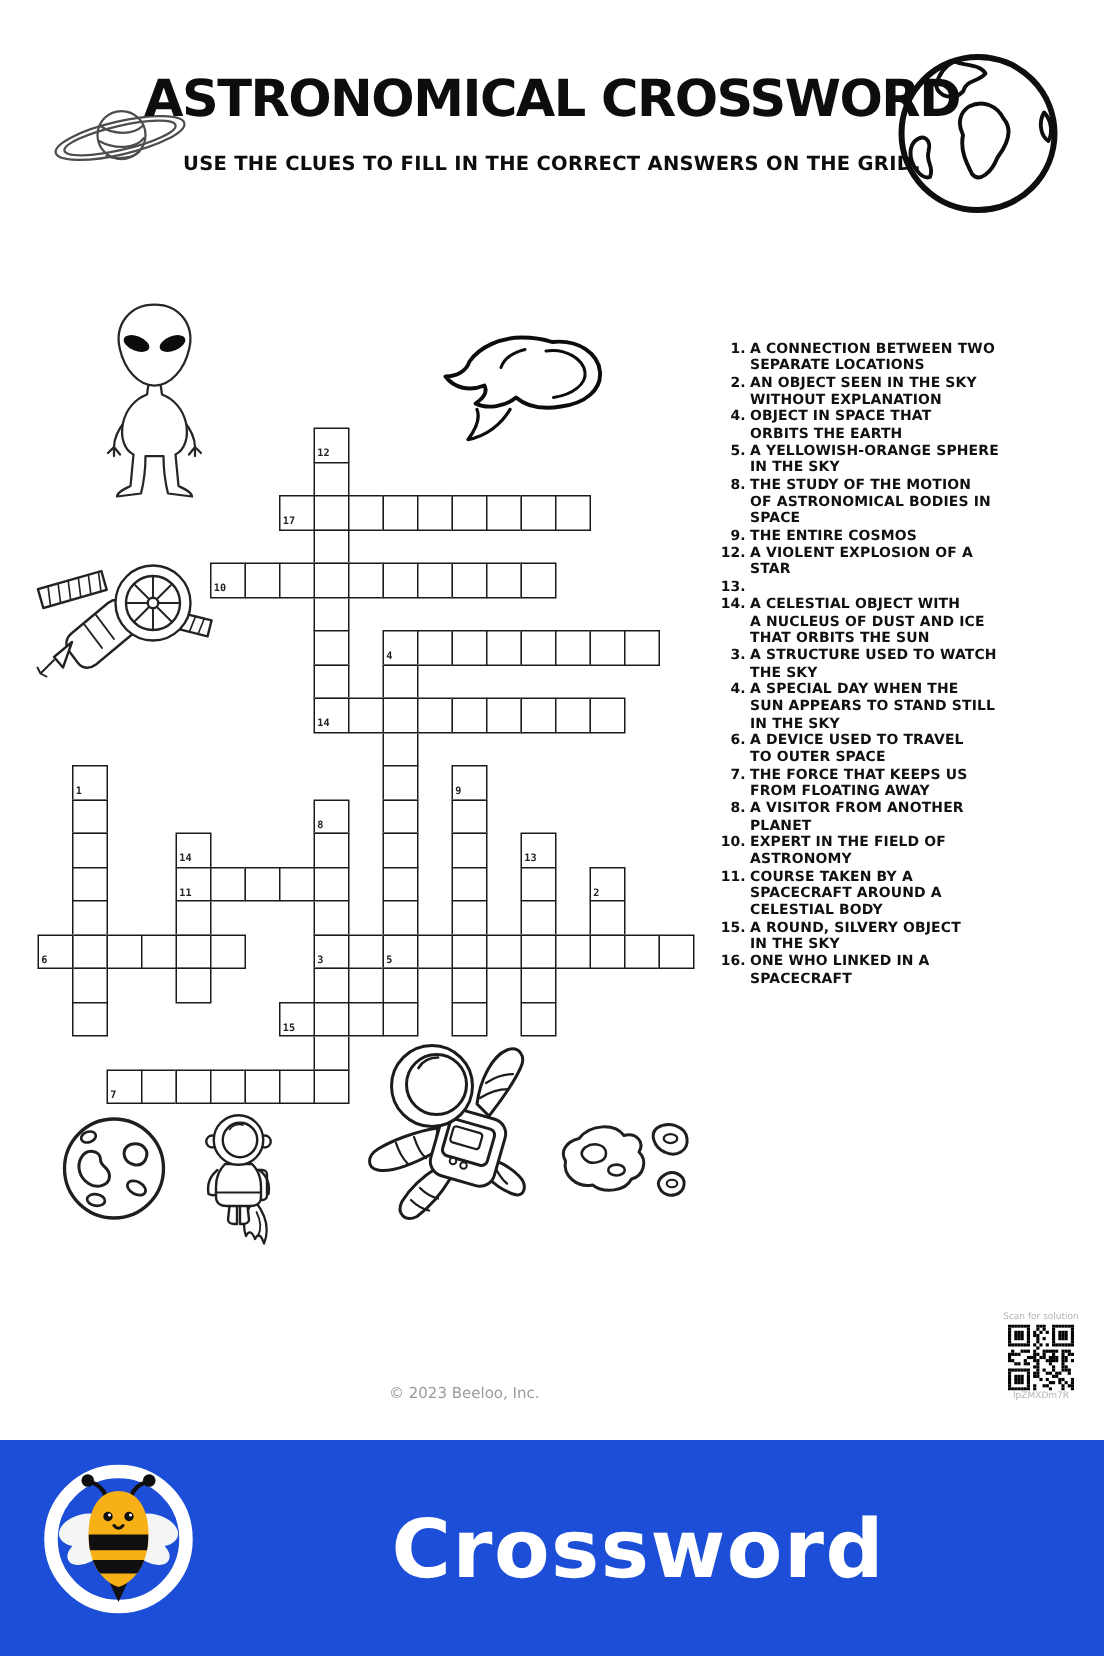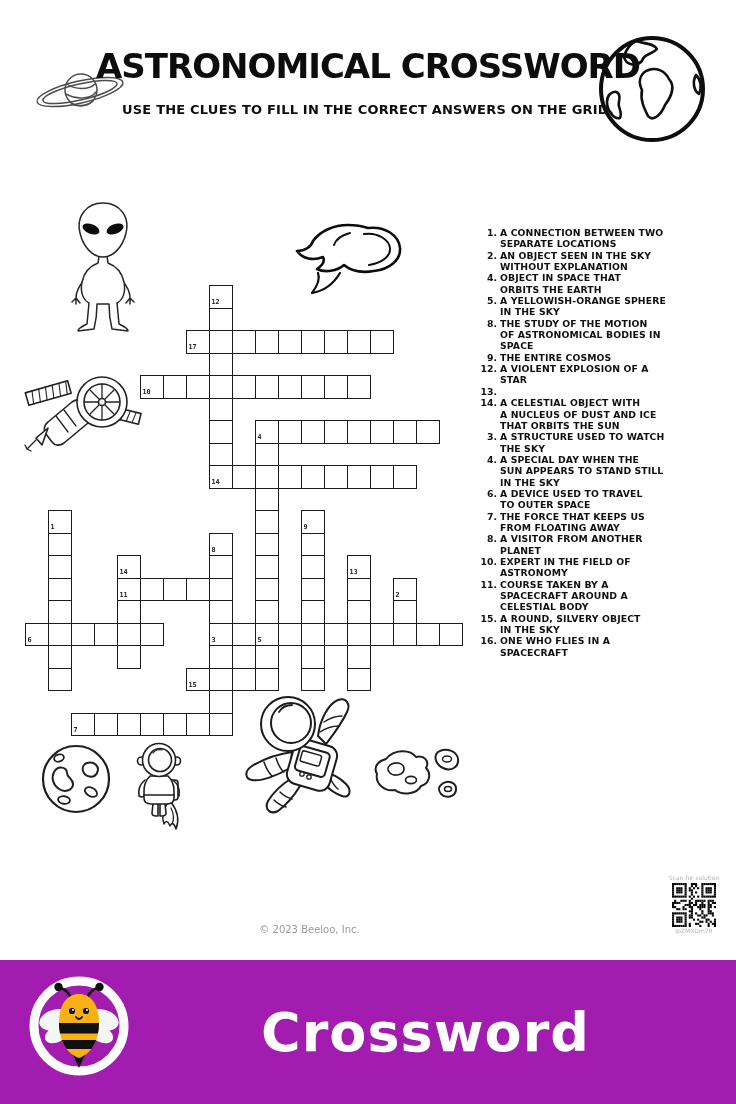--- a/index.html
+++ b/index.html
@@ -350,21 +350,21 @@
 SPACECRAFT AROUND A
 CELESTIAL BODY</span>
         </li>
         <li class="clue-item">
           <span class="cnum">15.</span>
           <span class="ctext">A ROUND, SILVERY OBJECT
 IN THE SKY</span>
         </li>
         <li class="clue-item">
           <span class="cnum">16.</span>
-          <span class="ctext">ONE WHO FLIES IN A
+          <span class="ctext">ONE WHO LINKED IN A
 SPACECRAFT</span>
         </li>
       </ol>
   </div>
 
   <svg class="abs" style="left:34px;top:743px" width="86" height="72" viewBox="0 0 86 72">
     <g stroke="#1f1f1f" fill="#fff" stroke-width="2.2" stroke-linejoin="round">
       <circle cx="42" cy="36" r="33"></circle>
       <path d="M20 29 C24 22 33 24 33 30 C33 35 39 35 39 41 C39 47 31 50 25 46 C19 42 17 35 20 29 Z" stroke-width="2"></path>
       <ellipse cx="25" cy="15" rx="5" ry="3.5" transform="rotate(-18 25 15)" stroke-width="1.8"></ellipse>
@@ -644,21 +644,21 @@
             <rect x="40" y="38" width="2" height="2"></rect>
             <rect x="16" y="40" width="2" height="2"></rect>
             <rect x="26" y="40" width="2" height="2"></rect>
             <rect x="34" y="40" width="2" height="2"></rect>
             <rect x="40" y="40" width="2" height="2"></rect>
           </g>
         </svg></div>
     <div>IpZMXDm7R</div>
   </div>
 
-  <div class="banner" style="background: #a21caf;">
+  <div class="banner" style="background: #1d4ed8;">
     <svg class="bee-badge" viewBox="0 0 106 106">
       <circle cx="53" cy="53" r="45" fill="none" stroke="#fff" stroke-width="9"></circle>
       <path d="M45 25 C43 20 39 16 34 15" stroke="#101010" stroke-width="2.8" fill="none" stroke-linecap="round"></path>
       <path d="M61 25 C63 20 67 16 72 15" stroke="#101010" stroke-width="2.8" fill="none" stroke-linecap="round"></path>
       <circle cx="32.5" cy="14" r="4.2" fill="#101010"></circle>
       <circle cx="73.5" cy="14" r="4.2" fill="#101010"></circle>
       <g fill="#f3f6f5">
         <ellipse cx="30" cy="47" rx="17" ry="10.5" transform="rotate(-14 30 47)"></ellipse>
         <ellipse cx="76" cy="47" rx="17" ry="10.5" transform="rotate(14 76 47)"></ellipse>
         <ellipse cx="31" cy="61" rx="13" ry="8" transform="rotate(-28 31 61)"></ellipse>

